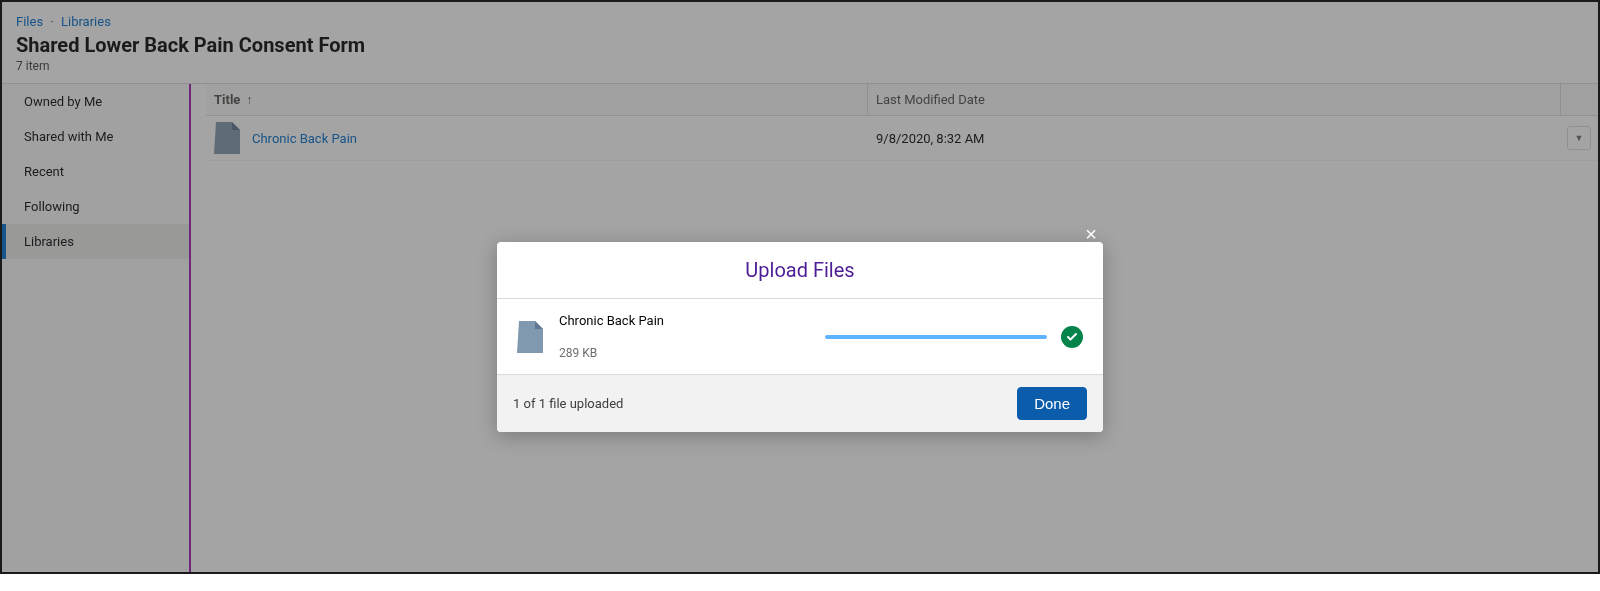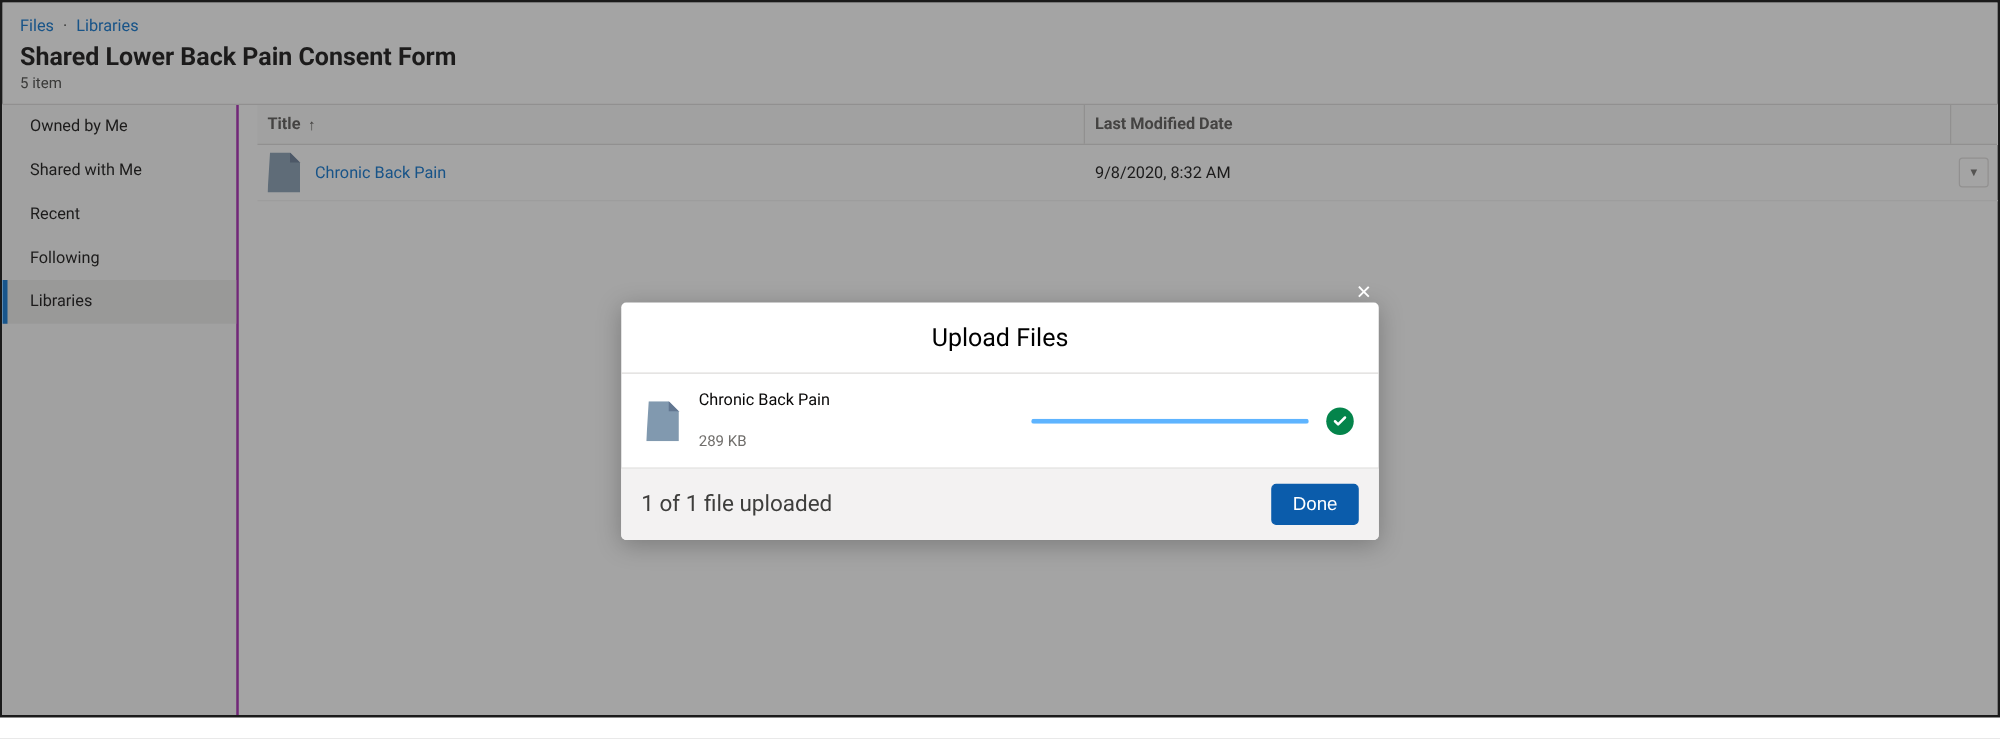--- a/index.html
+++ b/index.html
@@ -88,21 +88,21 @@
     font-weight: 700;
     color: #514f4d;
     border-right: 1px solid #dddbda;
     display: flex;
     align-items: center;
     gap: 6px;
   }
   .col-date {
     flex: 1;
     padding: 8px;
-    font-weight: 700;
+    font-weight: 400;
     color: #514f4d;
   }
   .col-actions {
     width: 38px;
     border-left: 1px solid #dddbda;
   }
   .table-row {
     display: flex;
     border-bottom: 1px solid #f3f2f2;
     align-items: center;
@@ -161,21 +161,21 @@
     font-size: 20px;
     cursor: pointer;
     background: none; border: none;
     line-height: 1;
   }
   .modal-header {
     padding: 16px 20px;
     text-align: center;
     font-size: 20px;
     font-weight: 400;
-    color: #000000;
+    color: #4c1d95;
     border-bottom: 1px solid #dddbda;
   }
   .modal-body {
     padding: 14px 20px;
     display: flex;
     align-items: center;
     gap: 14px;
     border-bottom: 1px solid #dddbda;
   }
   .modal-file-info { flex-shrink: 0; }
@@ -205,21 +205,21 @@
   }
   .success-icon svg { display: block; }
   .modal-footer {
     padding: 12px 16px;
     background: #f3f2f2;
     display: flex;
     justify-content: space-between;
     align-items: center;
     border-radius: 0 0 4px 4px;
   }
-  .upload-status { font-size: 18px; color: #3e3e3c; }
+  .upload-status { font-size: 13px; color: #3e3e3c; }
   .btn-brand {
     background: #0b5cab;
     color: #fff;
     border: 1px solid #0b5cab;
     border-radius: 4px;
     padding: 7px 16px;
     font-size: 15px;
     cursor: pointer;
   }
 </style>
@@ -229,21 +229,21 @@
 <div class="page-wrap">
 
   <div class="header">
     <div>
       <div class="breadcrumb">
         <a href="#">Files</a>
         <span class="sep">·</span>
         <a href="#">Libraries</a>
       </div>
       <div class="page-title">Shared Lower Back Pain Consent Form</div>
-      <div class="item-count">5 item</div>
+      <div class="item-count">7 item</div>
     </div>
   </div>
 
   <div class="body">
     <div class="sidebar">
       <div class="sidebar-item">Owned by Me</div>
       <div class="sidebar-item">Shared with Me</div>
       <div class="sidebar-item">Recent</div>
       <div class="sidebar-item">Following</div>
       <div class="sidebar-item active">Libraries</div>

